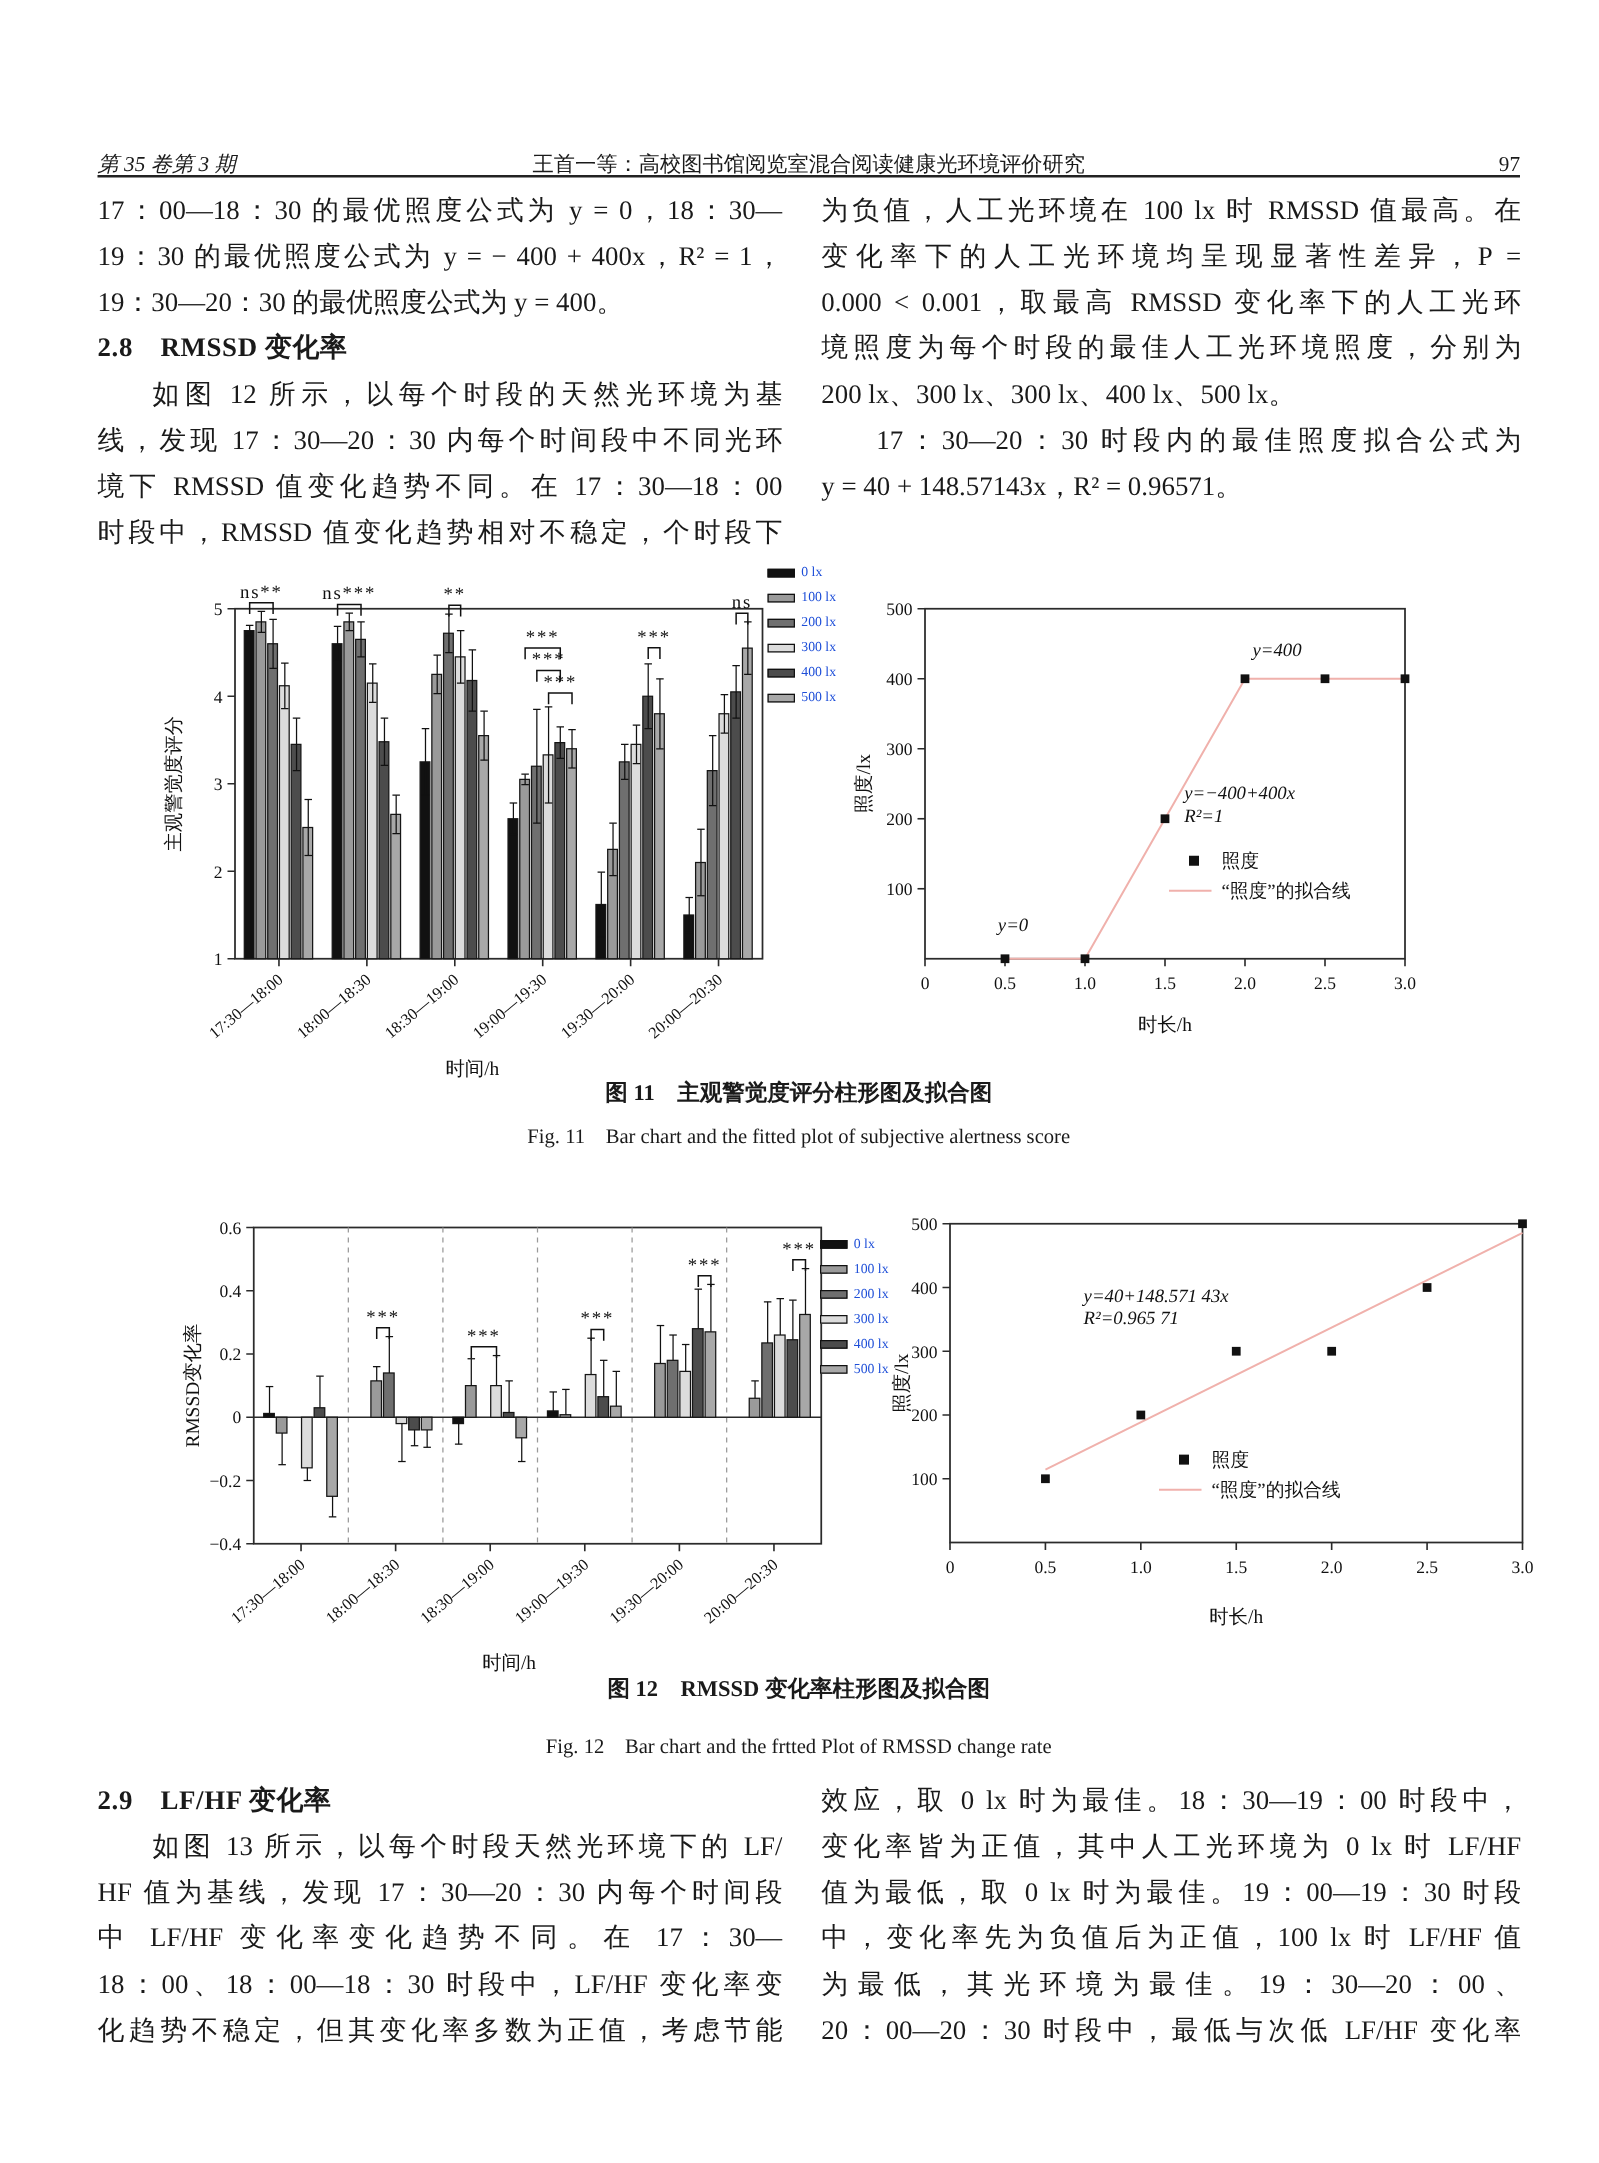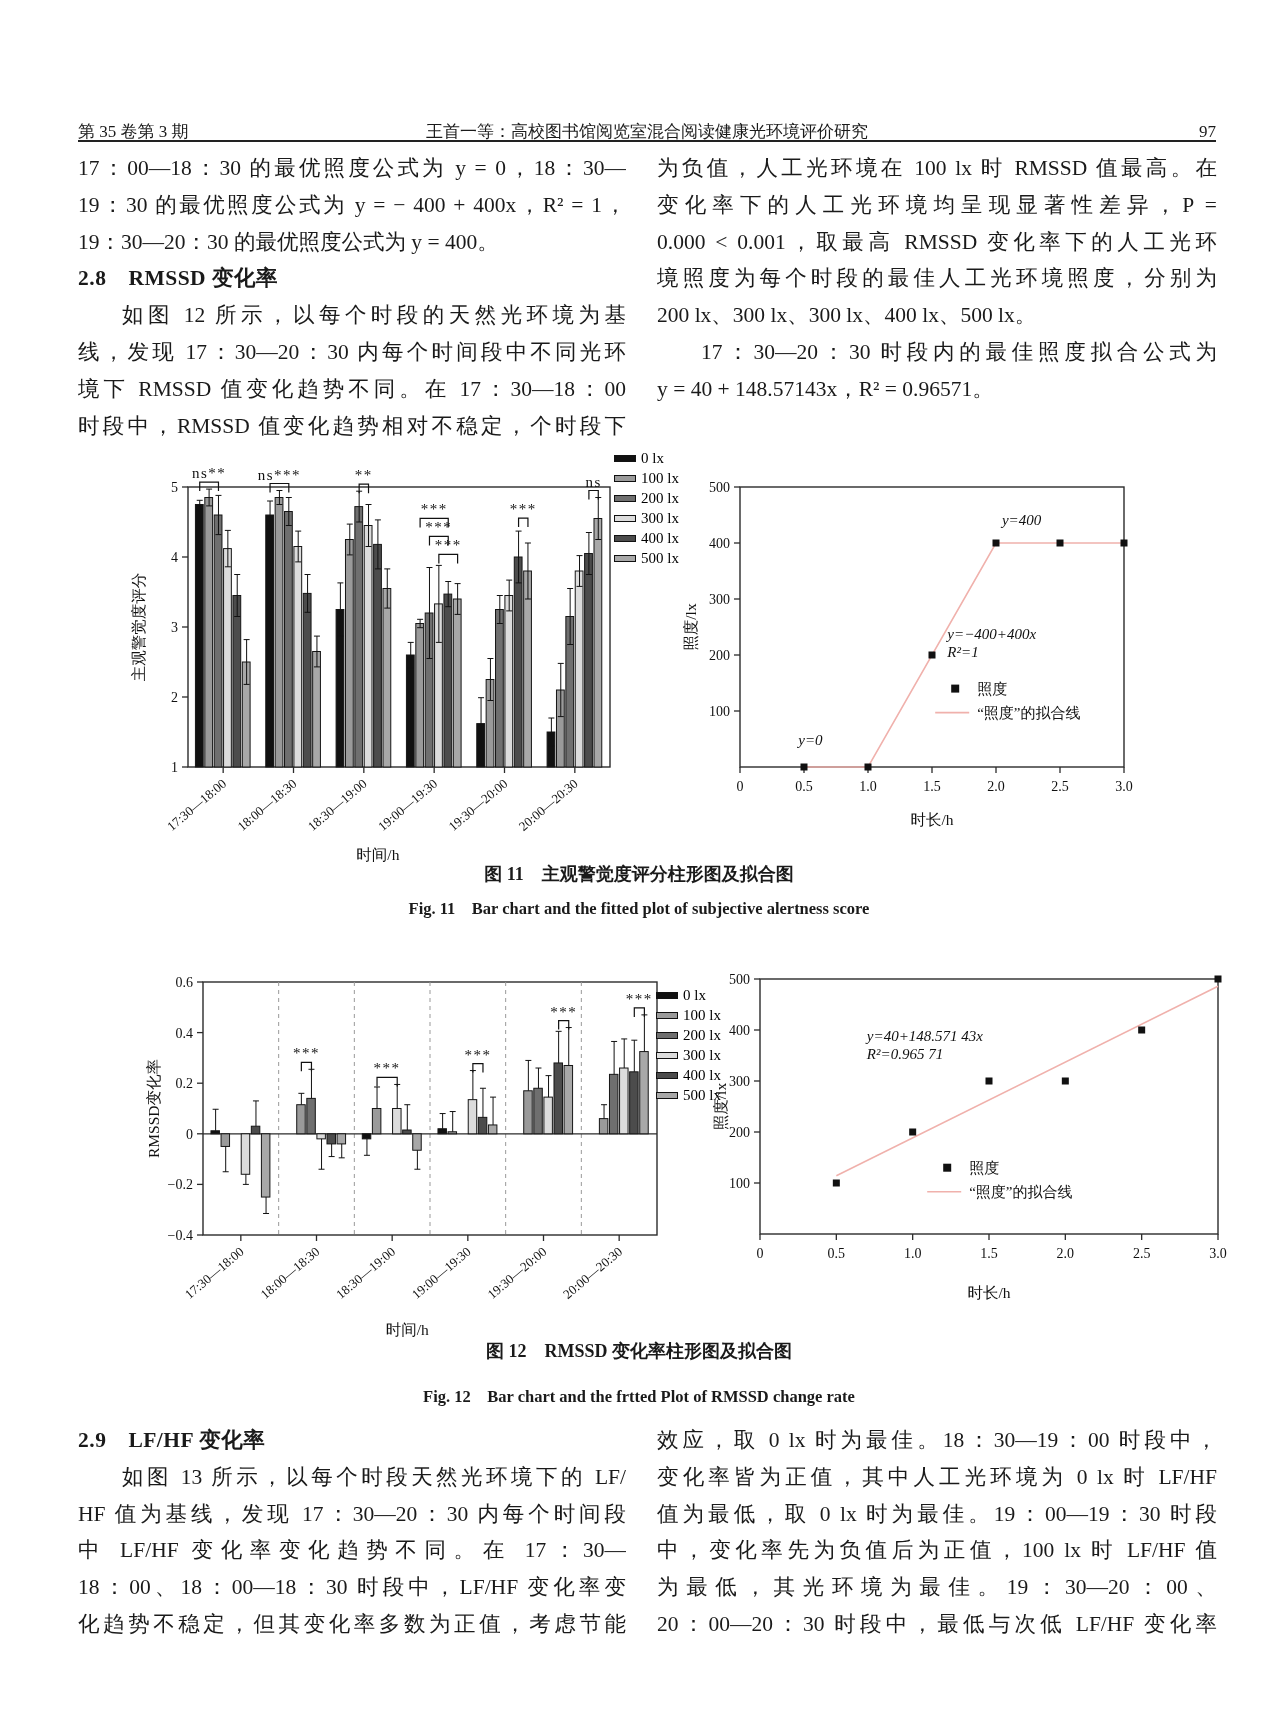--- a/index.html
+++ b/index.html
@@ -1,38 +1,38 @@
 <!DOCTYPE html>
 <html><head>
 <meta charset="utf-8">
 <style>
   html,body{margin:0;padding:0;background:#ffffff;}
   body{width:1279px;height:1730px;font-family:"Liberation Serif","DejaVu Serif",serif;color:#1a1a1a;}
   .page{position:relative;width:1279px;height:1730px;overflow:hidden;background:#fff;}
   .header{position:absolute;top:92px;left:78px;width:1138px;display:flex;align-items:baseline;font-size:17px;}
-  .hvol{width:220px;text-align:left;}
+  .hvol{width:220px;text-align:left;font-style:italic;}
   .htitle{flex:1;text-align:center;margin-top:28px;}
   .hpage{width:220px;text-align:right;}
   .rule{position:absolute;top:140px;left:78px;width:1138px;border-top:2px solid #222;}
   .col{position:absolute;font-size:21.5px;}
   .col .ln{height:36.8px;line-height:36.8px;overflow:hidden;}
   .j{text-align:justify;text-align-last:justify;}
   .ind{padding-left:44px;}
   .sec{font-weight:bold;letter-spacing:0.5px;}
   .col-l1{top:150px;left:78px;width:548px;}
   .col-r1{top:150px;left:657px;width:560px;}
   .col-l2{top:1422px;left:78px;width:548px;}
   .col-r2{top:1422px;left:657px;width:560px;}
   .fig{position:absolute;}
   svg text{font-family:"Liberation Serif","DejaVu Serif",serif;}
   .vlegend{position:absolute;}
   .vlegend .li{display:flex;align-items:center;height:20px;}
   .vlegend .sw{display:inline-block;width:22px;height:7px;border:1.2px solid #111;margin-right:5px;box-sizing:border-box;}
-  .vlegend .lb{font-size:15px;color:#000000;font-family:Liberation Serif, serif;}
-  .cap{position:absolute;left:34px;width:1210px;text-align:center;font-weight:bold;}
+  .vlegend .lb{font-size:11px;color:#1d4ed8;font-family:Liberation Serif, serif;}
+  .cap{position:absolute;left:34px;width:1210px;text-align:center;}
   .capzh{font-weight:bold;font-size:18px;}
   .capen{font-size:16.5px;}
 </style>
 </head>
 <body>
 
 <div class="page">
 
   <div class="header">
     <span class="hvol">第 35 卷第 3 期</span>

